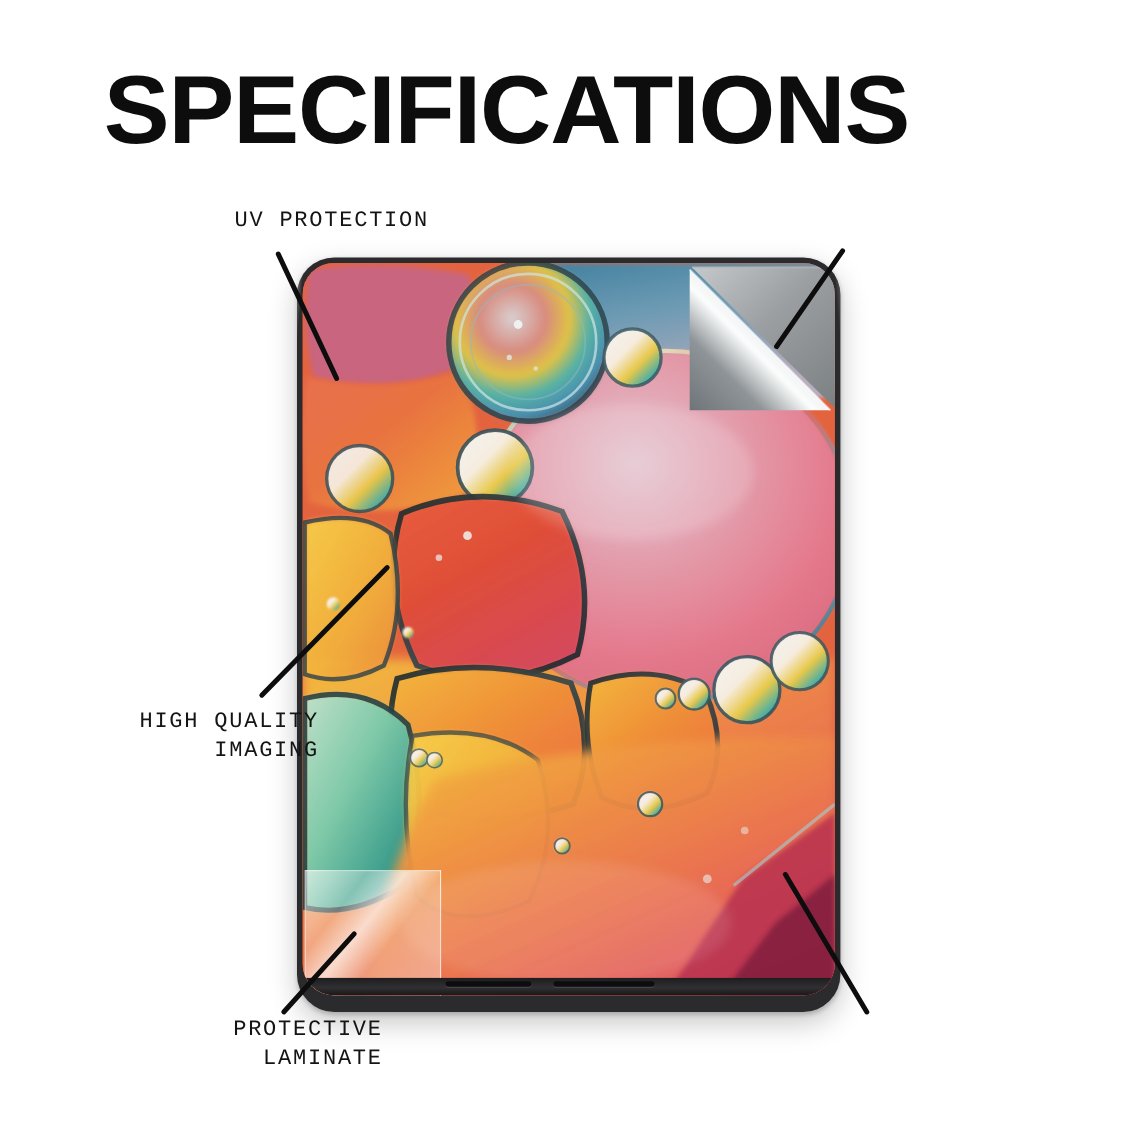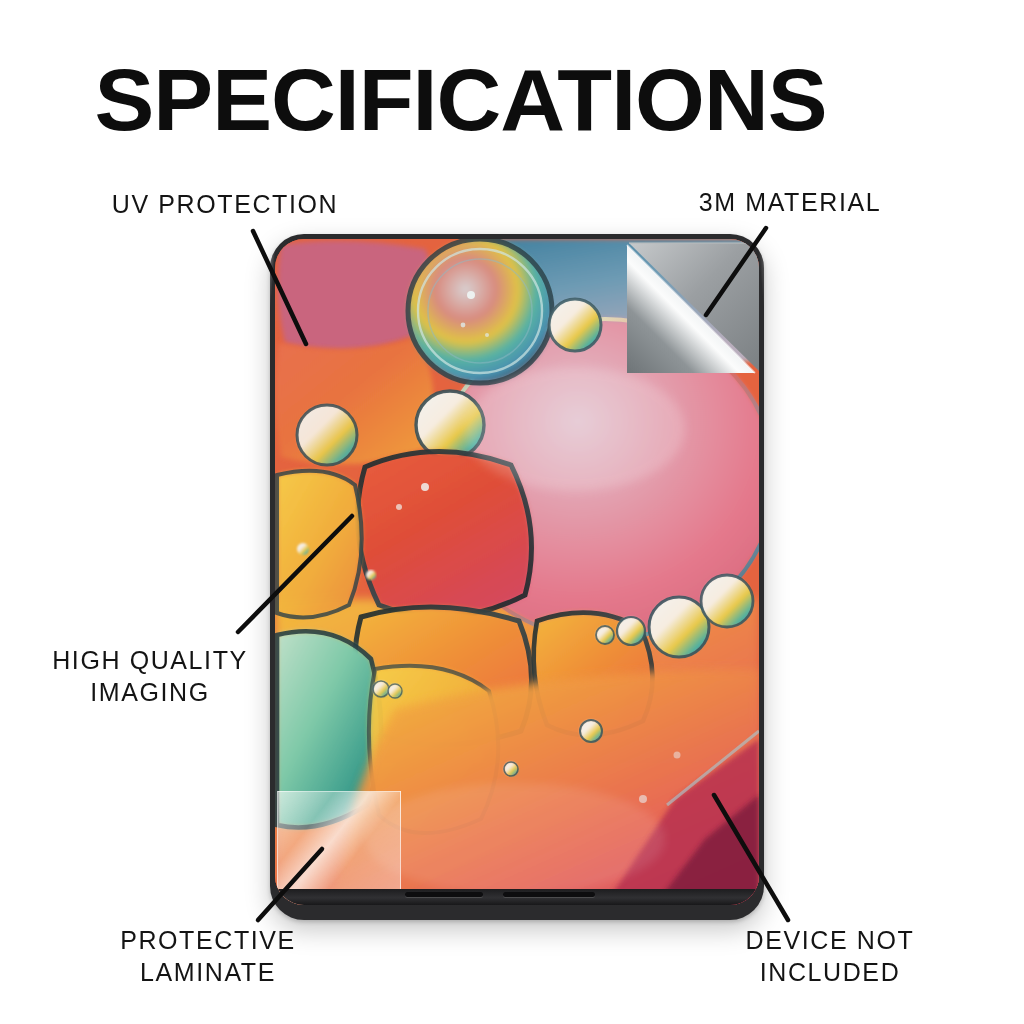--- a/index.html
+++ b/index.html
@@ -21,28 +21,28 @@
     font-size:88px;
     letter-spacing:-1px;
     color:#0d0d0d;
     line-height:1;
     transform:scaleX(1.02);
   }
 
   
   .label{
     position:absolute;
-    font-family:Liberation Sans, sans-serif;
+    font-family:Liberation Mono, monospace;
     font-weight:500;
-    font-size:25px;
+    font-size:20px;
     letter-spacing:1.6px;
     color:#141414;
     line-height:1.28;
     white-space:pre-line;
-    text-align:center;
+    text-align:right;
   }
   .label.l-uv      {left:60px;  top:188px; width:330px;}
   .label.l-3m      {left:640px; top:186px; width:300px;}
   .label.l-hq      {left:10px;  top:644px; width:280px;}
   .label.l-lam     {left:68px;  top:924px; width:280px;}
   .label.l-dev     {left:690px; top:924px; width:280px;}
 
   
   .leaders{position:absolute;inset:0;}
 
@@ -324,21 +324,18 @@
 
   <svg class="leaders" width="1024" height="1024">
     <line x1="253" y1="231" x2="306" y2="344" stroke="#0d0d0d" stroke-width="4.5" stroke-linecap="round"></line>
     <line x1="766" y1="228" x2="706" y2="315" stroke="#0d0d0d" stroke-width="4.5" stroke-linecap="round"></line>
     <line x1="238" y1="632" x2="352" y2="516" stroke="#0d0d0d" stroke-width="4.5" stroke-linecap="round"></line>
     <line x1="258" y1="920" x2="322" y2="849" stroke="#0d0d0d" stroke-width="4.5" stroke-linecap="round"></line>
     <line x1="788" y1="920" x2="714" y2="795" stroke="#0d0d0d" stroke-width="4.5" stroke-linecap="round"></line>
   </svg>
 
   <div class="label l-uv">UV PROTECTION</div>
-  <div class="label l-3m">3M MATERIAL</div>
   <div class="label l-hq">HIGH QUALITY
 IMAGING</div>
   <div class="label l-lam">PROTECTIVE
 LAMINATE</div>
-  <div class="label l-dev">DEVICE NOT
-INCLUDED</div>
 
 </div>
 
 </body></html>

